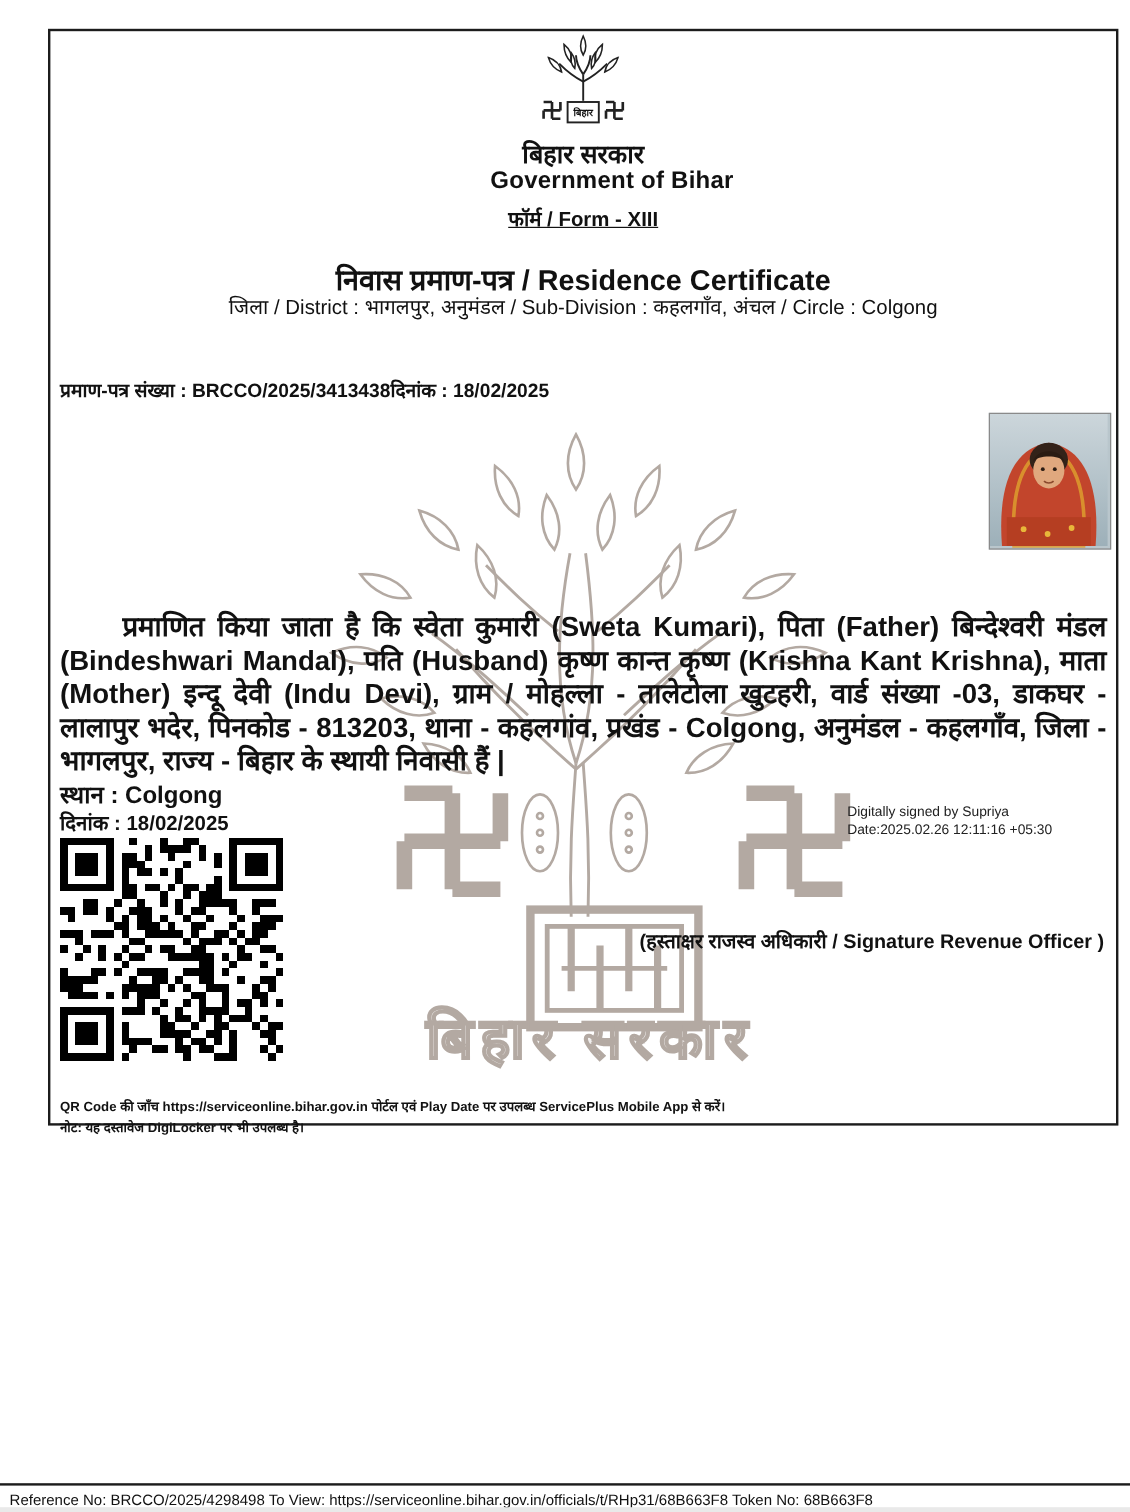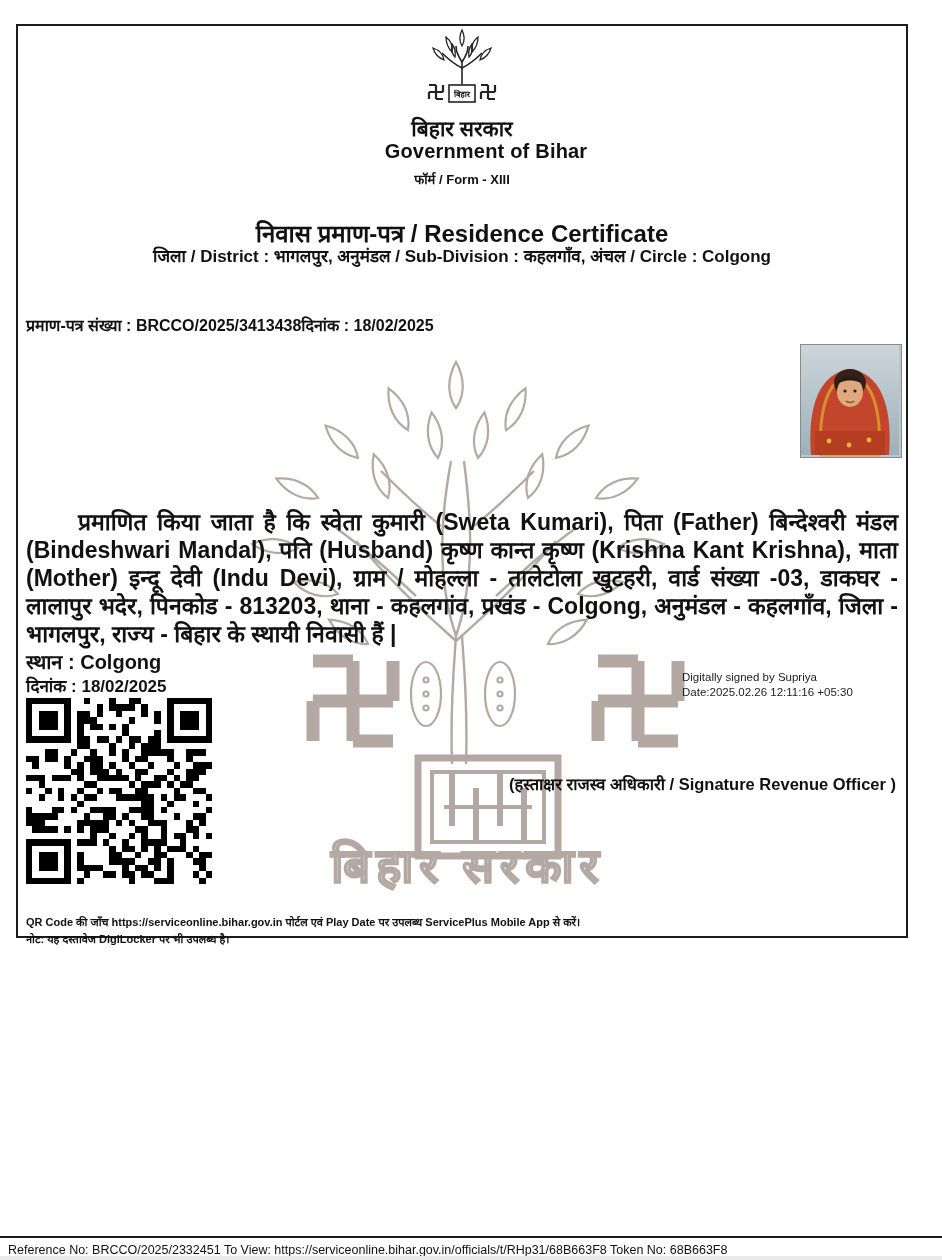--- a/index.html
+++ b/index.html
@@ -1,31 +1,31 @@
 <!DOCTYPE html>
 <html><head>
 <meta charset="utf-8">
 <style>
   html,body{margin:0;padding:0;background:#ffffff;}
   .page{
     position:relative;width:942px;height:1260px;background:#ffffff;overflow:hidden;
     font-family:"Liberation Sans","DejaVu Sans",sans-serif;color:#111;
   }
   .cert{
-    position:absolute;left:16px;top:24px;width:888px;height:910px;
+    position:absolute;left:40px;top:24px;width:888px;height:910px;
     border:2px solid #1c1c1c;background:#fff;
   }
   .abs{position:absolute;}
   .center{left:0;right:0;text-align:center;}
   .emblem{left:404px;top:6px;width:80px;height:78px;}
   .org-hi{top:88px;font-size:21px;font-weight:bold;z-index:3;}
   .org-en{top:114px;font-size:20px;font-weight:bold;letter-spacing:.2px;z-index:3;margin-left:48px;}
-  .form-line{top:144px;font-size:13px;font-weight:bold;z-index:3;}
+  .form-line{top:144px;font-size:17px;font-weight:bold;z-index:3;text-decoration:underline;}
   .title-line{top:190px;font-size:24px;font-weight:bold;z-index:3;}
-  .district-line{top:218px;font-size:17px;font-weight:bold;z-index:3;text-align:center;}
+  .district-line{top:218px;font-size:17px;font-weight:normal;z-index:3;text-align:center;}
   .meta-row{top:288px;left:8px;right:8px;display:flex;
     font-size:16px;font-weight:bold;z-index:3;}
   .photo{left:782px;top:318px;width:100px;height:112px;border:1px solid #8a8a8a;z-index:2;background:#b9c6cc;}
   .photo svg{display:block;}
   .watermark{left:198px;top:320px;width:500px;height:528px;z-index:0;}
   .wm-text{
     top:806px;left:170px;width:560px;text-align:center;z-index:0;
     font-size:47px;font-weight:bold;letter-spacing:6px;
     color:rgba(178,168,161,0.18);-webkit-text-stroke:2px #b3a9a2;
     font-family:"Liberation Serif","DejaVu Serif",serif;
@@ -195,15 +195,15 @@
     <div class="abs dsign">
       <div>Digitally signed by Supriya</div>
       <div>Date:2025.02.26 12:11:16 +05:30</div>
     </div>
     <div class="abs officer-line">(हस्ताक्षर राजस्व अधिकारी / Signature Revenue Officer )</div>
 
     <div class="abs note-qr">QR Code की जाँच https://serviceonline.bihar.gov.in पोर्टल एवं Play Date पर उपलब्ध ServicePlus Mobile App से करें।</div>
     <div class="abs note-dl">नोट: यह दस्तावेज DigiLocker पर भी उपलब्ध है।</div>
   </div>
 
-  <div class="footer">Reference No: BRCCO/2025/2332451 To View: https://serviceonline.bihar.gov.in/officials/t/RHp31/68B663F8 Token No: 68B663F8</div>
+  <div class="footer">Reference No: BRCCO/2025/4298498 To View: https://serviceonline.bihar.gov.in/officials/t/RHp31/68B663F8 Token No: 68B663F8</div>
   <div class="footer-bar"></div>
 </div>
 
 </body></html>

